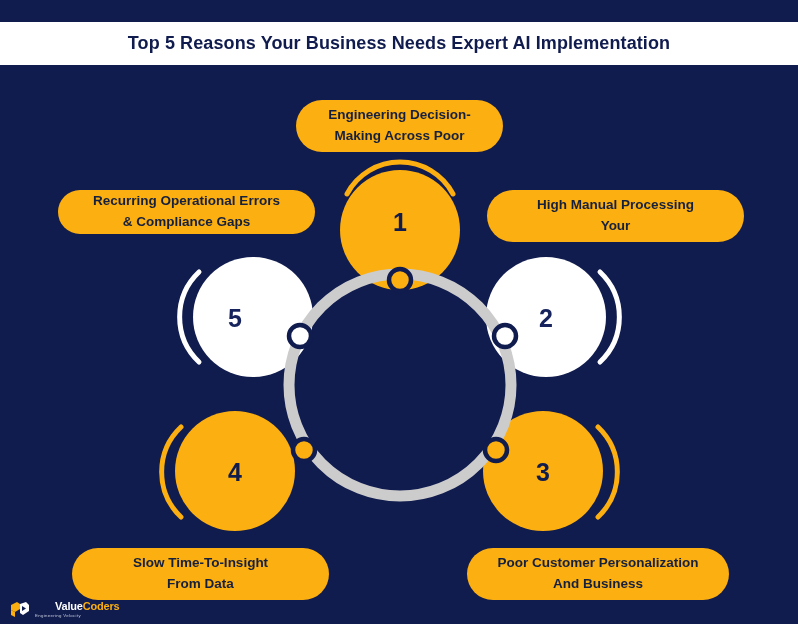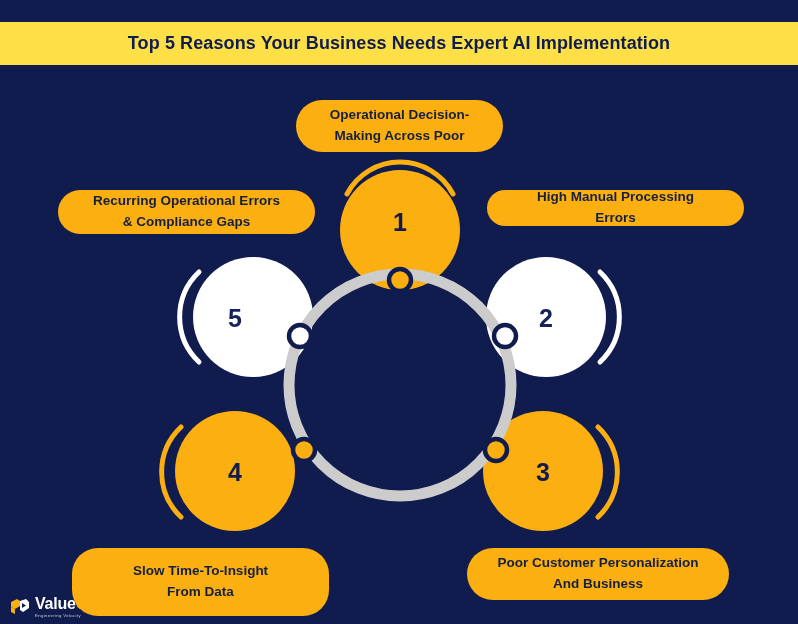--- a/index.html
+++ b/index.html
@@ -18,21 +18,21 @@
     overflow: hidden;
   }
 
   
   #title-banner {
     position: absolute;
     left: 0;
     top: 22px;
     width: 798px;
     height: 43px;
-    background: #fde047;
+    background: #ffffff;
     display: flex;
     align-items: center;
     justify-content: center;
   }
   #title-text {
     color: #101B4E;
     font-size: 18px;
     font-weight: bold;
     letter-spacing: 0.1px;
     white-space: nowrap;
@@ -73,40 +73,41 @@
     text-align: center;
     display: flex;
     align-items: center;
     justify-content: center;
     padding: 0 14px;
     box-sizing: border-box;
   }
 
   #pill-1 { left: 296px; top: 100px;  width: 207px; height: 52px; }
   #pill-5 { left: 58px;  top: 190px;  width: 257px; height: 44px; }
-  #pill-2 { left: 487px; top: 190px;  width: 257px; height: 36px; }
-  #pill-4 { left: 72px;  top: 548px;  width: 257px; height: 68px; }
+  #pill-2 { left: 487px; top: 190px;  width: 257px; height: 52px; }
+  #pill-4 { left: 72px;  top: 548px;  width: 257px; height: 52px; }
   #pill-3 { left: 467px; top: 548px;  width: 262px; height: 52px; }
 
   
   #logo {
     position: absolute;
     left: 10px;
     bottom: 6px;
     display: flex;
     align-items: center;
     gap: 5px;
   }
   #logo-mark { display: block; }
   #logo-words { line-height: 1; }
   #logo-name {
-    font-size: 16px;
+    font-size: 11px;
     font-weight: bold;
     letter-spacing: -0.2px;
     white-space: nowrap;
+    margin-left: 20px;
   }
   #logo-name .v { color: #ffffff; }
   #logo-name .c { color: #FCAF10; }
   #logo-tagline {
     font-size: 4.3px;
     color: #c9cede;
     letter-spacing: 0.35px;
     margin-top: 2px;
     white-space: nowrap;
   }
@@ -150,36 +151,36 @@
   </svg>
 
   <div class="num on-orange" style="left:400px; top:222px;">1</div>
   <div class="num on-white" style="left:546px; top:318px;">2</div>
   <div class="num on-orange" style="left:543px; top:472px;">3</div>
   <div class="num on-orange" style="left:235px; top:472px;">4</div>
   <div class="num on-white" style="left:235px; top:318px;">5</div>
 
   <div class="pill" id="pill-1">
     <span>
-      <span>Operational Decision-</span><br>
+      <span>Engineering Decision-</span><br>
       <span>Making Across Poor</span>
     </span>
   </div>
 
   <div class="pill" id="pill-5">
     <span>
       <span>Recurring Operational Errors</span><br>
       <span>&amp; Compliance Gaps</span>
     </span>
   </div>
 
   <div class="pill" id="pill-2">
     <span>
       <span>High Manual Processing</span><br>
-      <span>Errors</span>
+      <span>Your</span>
     </span>
   </div>
 
   <div class="pill" id="pill-4">
     <span>
       <span>Slow Time-To-Insight</span><br>
       <span>From Data</span>
     </span>
   </div>
 

